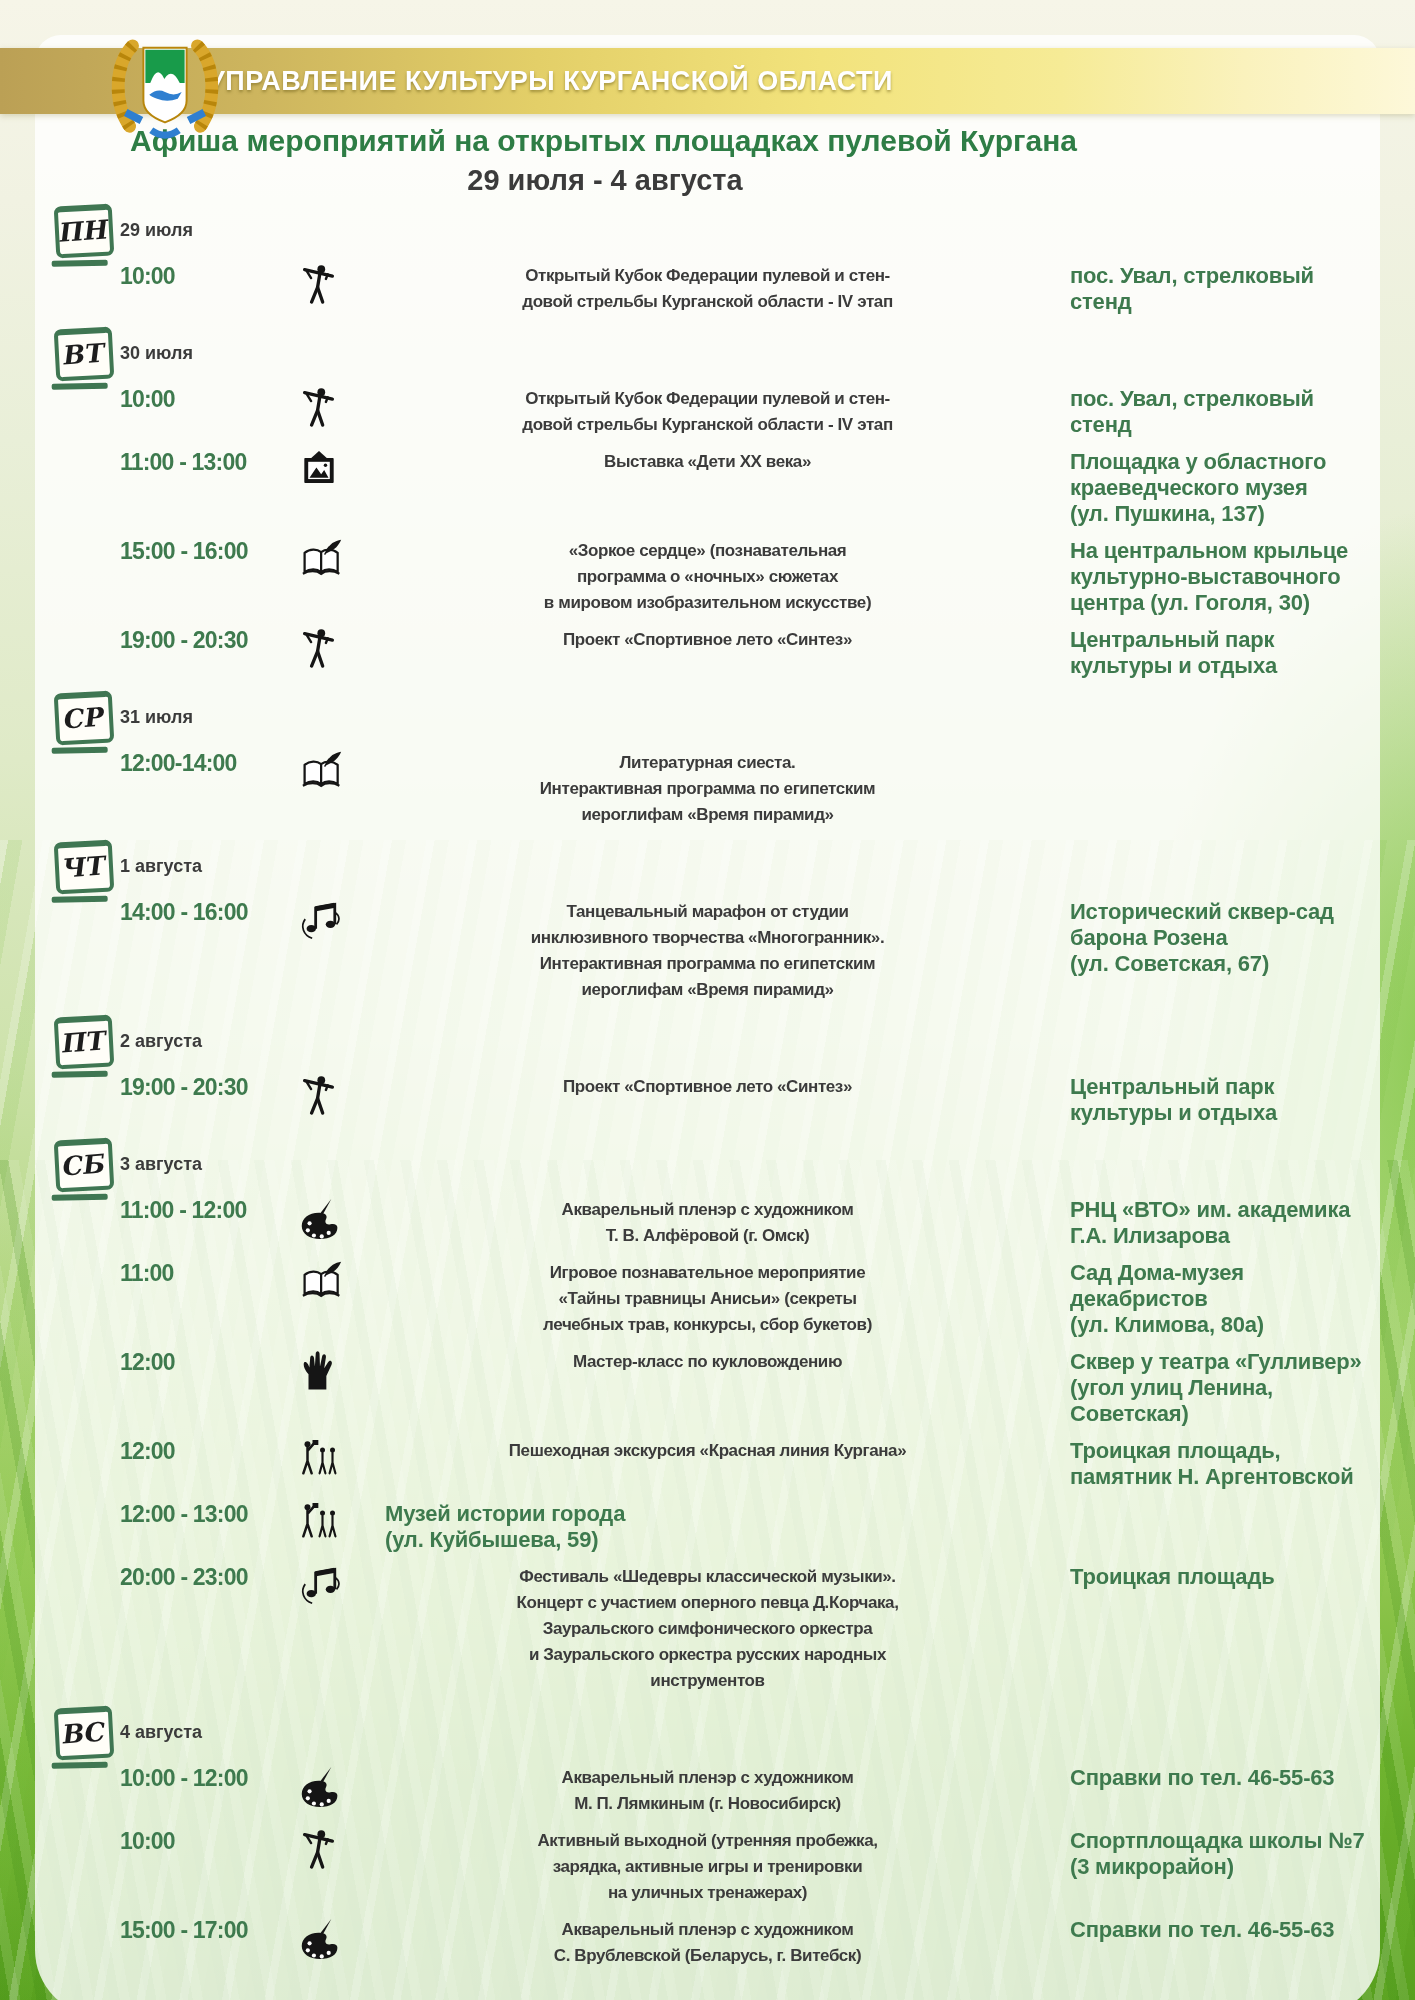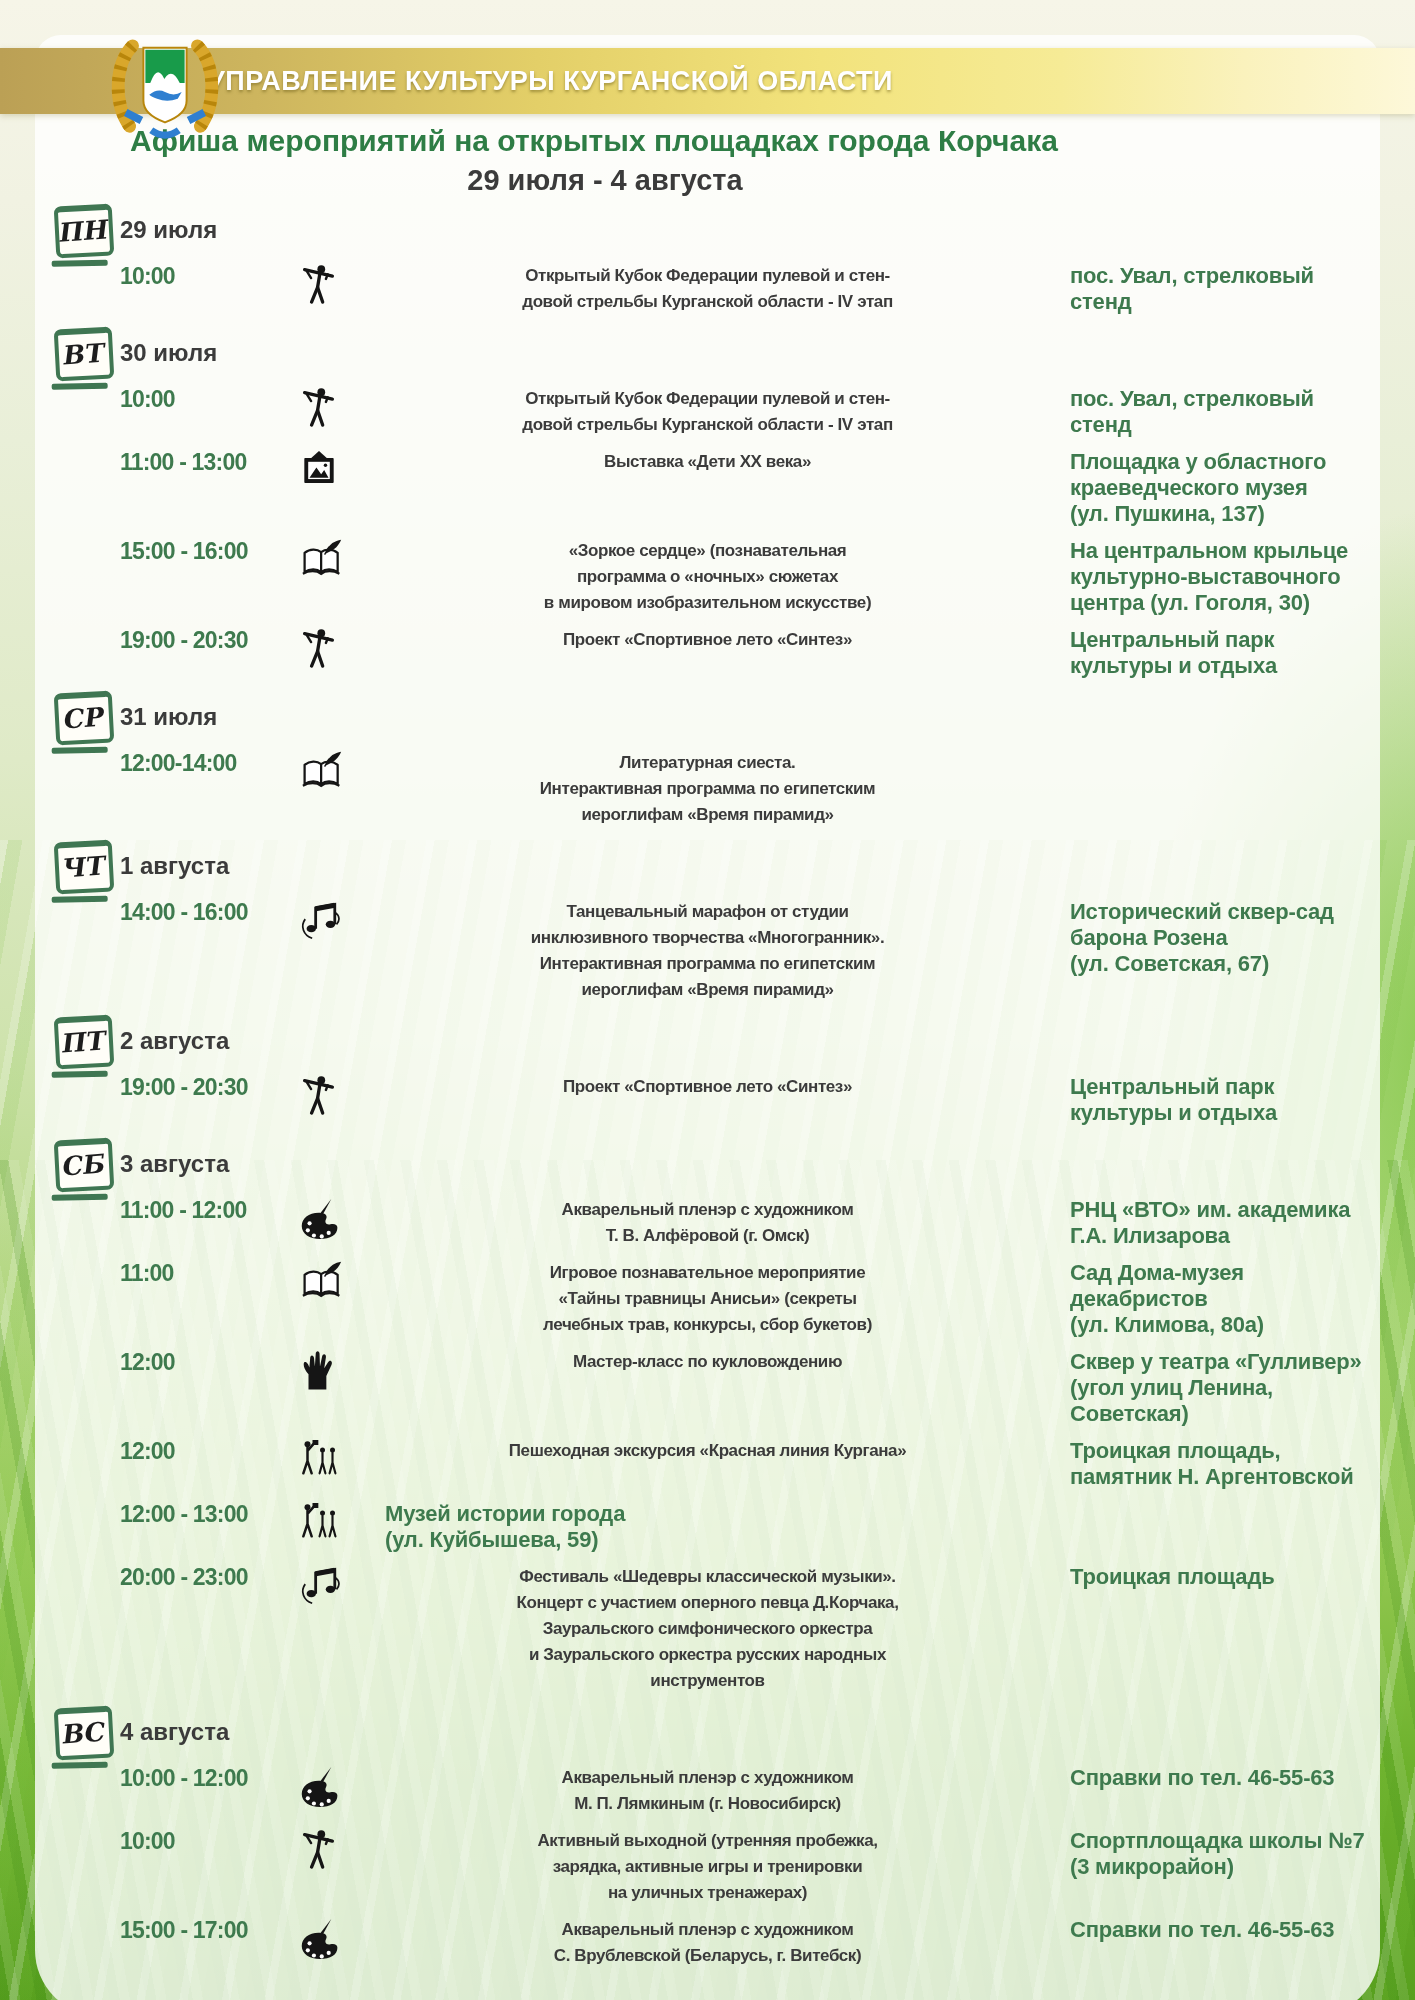--- a/index.html
+++ b/index.html
@@ -39,21 +39,21 @@
   
   .day-head{display:grid;grid-template-columns:65px 1fr;align-items:center;
     padding-left:20px;height:52px;margin:4px 0 8px;}
   .day-cal{display:inline-block;width:50px;height:42px;background:#fffef8;
     border:4px solid var(--cal,#3f7652);border-top-width:6px;border-radius:7px;
     transform:rotate(-3deg);position:relative;margin-top:2px;}
   .day-cal::after{content:"";position:absolute;left:-9px;bottom:-13px;width:56px;height:6px;
     background:var(--cal,#3f7652);border-radius:2px;transform:rotate(2deg);}
   .day-cal i{font-family:"DejaVu Serif",serif;font-style:italic;font-weight:bold;
     font-size:26px;color:#1d1d1d;display:block;text-align:center;line-height:40px;transform:rotate(-1deg);}
-  .day-date{font-size:24px;color:var(--dark,#3b3b3b);}
+  .day-date{font-size:18px;color:var(--dark,#3b3b3b);}
   .event{display:grid;grid-template-columns:140px 45px 645px 1fr;
     padding-left:85px;margin-bottom:11px;gap:40px;}
   .ev-time{font-size:23px;letter-spacing:-0.8px;color:var(--green,#3e7a4e);line-height:26px;white-space:nowrap;}
   .ev-icon{width:45px;display:flex;justify-content:flex-start;align-items:flex-start;padding-top:1px;}
   .ev-text{font-size:17px;line-height:26px;letter-spacing:-0.4px;color:var(--dark,#3b3b3b);white-space:pre-line;text-align:center;}
   .ev-loc{font-size:22px;line-height:26px;letter-spacing:-0.2px;color:var(--green,#3e7a4e);white-space:pre-line;padding-right:10px;}
   
   .pic .st{stroke:#151515;stroke-width:3.6;fill:none;stroke-linecap:round;}
   .pic .st2{stroke:#151515;stroke-width:2.6;fill:none;stroke-linecap:round;}
   .pic .fl{fill:#151515;}
@@ -77,21 +77,21 @@
     <path d="M46 98 Q60 108 74 98" stroke="#2f7fd0" stroke-width="7" fill="none"></path>
     <path d="M38 14 h44 v54 q0 14 -22 22 q-22 -8 -22 -22 Z" fill="#ffffff" stroke="#b8860b" stroke-width="2"></path>
     <path d="M40 16 h40 v34 h-40 Z" fill="#189b4a"></path>
     <path d="M45 50 Q53 28 61 50 Z" fill="#ffffff"></path>
     <path d="M57 50 Q66 31 75 50 Z" fill="#ffffff"></path>
     <path d="M44 62 q8 -7 16 -3 q9 5 17 0 l-4 7 q-11 4 -21 0 q-6 -2 -8 -4 Z" fill="#2f7fd0"></path>
   </svg>
 </div>
 
 <main class="panel">
-  <h1>Афиша мероприятий на открытых площадках города Корчака</h1>
+  <h1>Афиша мероприятий на открытых площадках пулевой Кургана</h1>
   <div class="daterange">29 июля - 4 августа</div>
   <div id="schedule">
   <section class="day">
     <div class="day-head">
       <span class="day-cal">
             <i class="abbr">ПН</i>
           </span>
       <span class="day-date">29 июля</span>
     </div>
     <div class="events">

